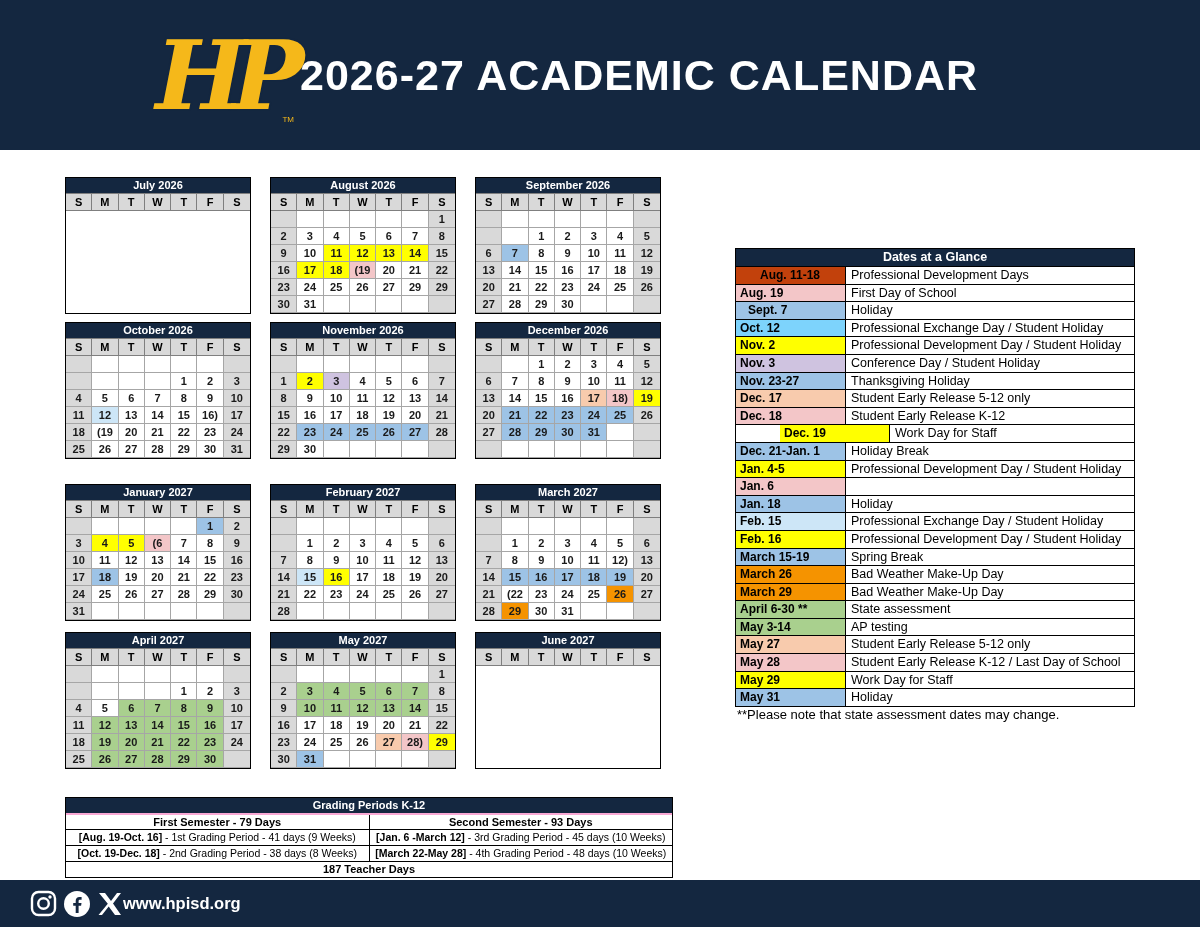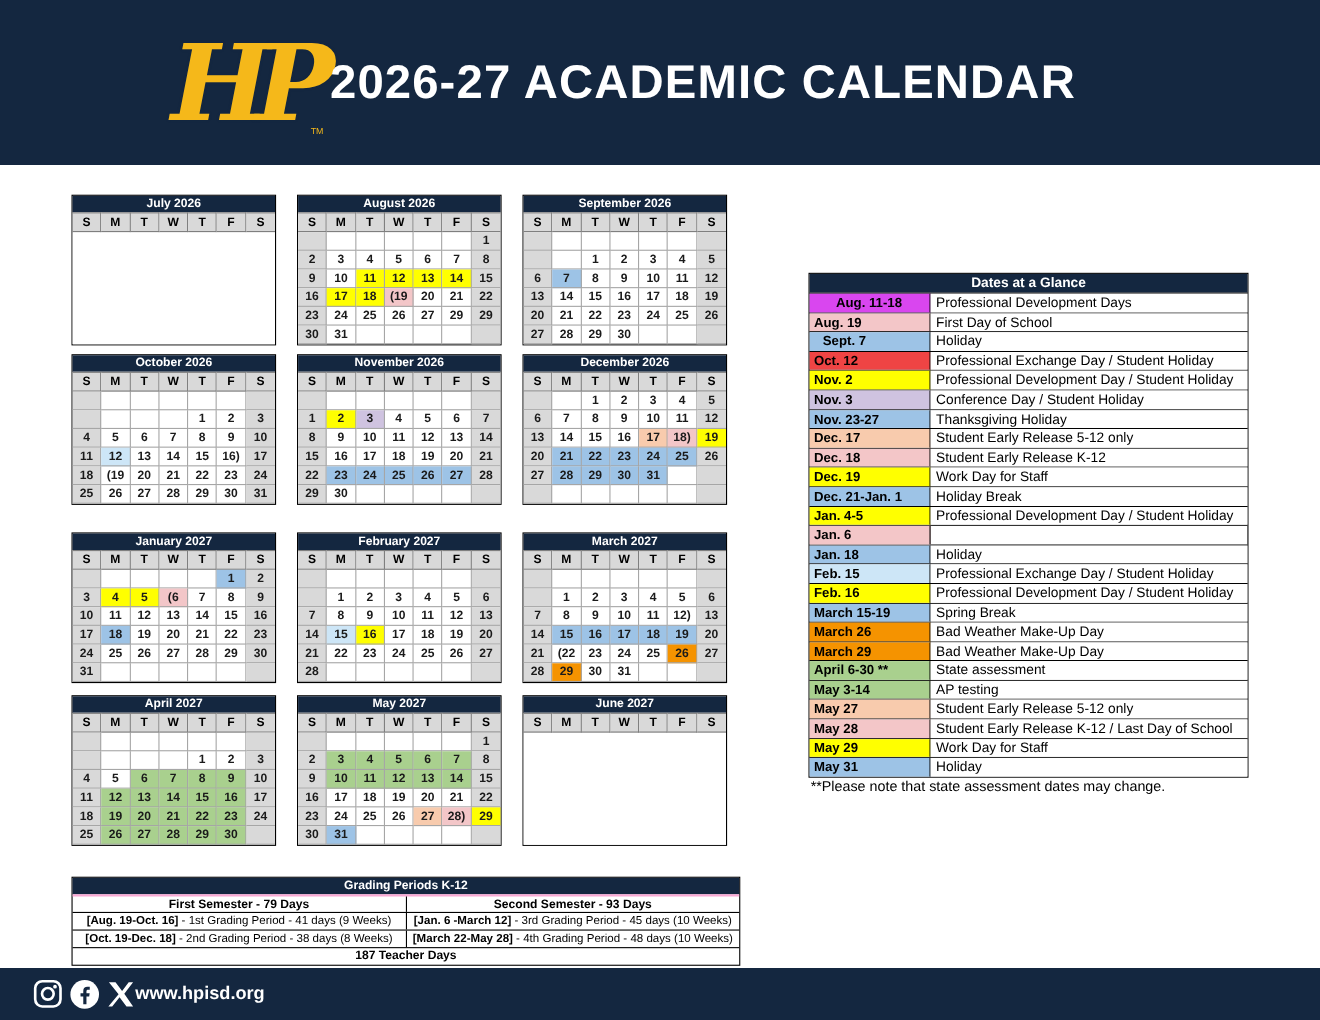--- a/index.html
+++ b/index.html
@@ -657,33 +657,33 @@
           <div class="dh">F</div>
           <div class="dh">S</div>
         </div>
         <div class="m-empty"></div>
       </div>
     </div>
 
   <div class="glance" id="glance">
     <div class="g-title">Dates at a Glance</div>
   <div class="g-row">
-        <div class="g-date" style="background: #d946ef; padding-left: 24px;">Aug. 11-18</div>
+        <div class="g-date" style="background: #c2410c; padding-left: 24px;">Aug. 11-18</div>
         <div class="g-desc">Professional Development Days</div>
       </div>
       <div class="g-row">
         <div class="g-date" style="background: rgb(243, 198, 200);">Aug. 19</div>
         <div class="g-desc">First Day of School</div>
       </div>
       <div class="g-row">
         <div class="g-date" style="background: rgb(157, 195, 230); padding-left: 12px;">Sept. 7</div>
         <div class="g-desc">Holiday</div>
       </div>
       <div class="g-row">
-        <div class="g-date" style="background: #ef4444;">Oct. 12</div>
+        <div class="g-date" style="background: #7dd3fc;">Oct. 12</div>
         <div class="g-desc">Professional Exchange Day / Student Holiday</div>
       </div>
       <div class="g-row">
         <div class="g-date" style="background: rgb(255, 255, 0);">Nov. 2</div>
         <div class="g-desc">Professional Development Day / Student Holiday</div>
       </div>
       <div class="g-row">
         <div class="g-date" style="background: rgb(207, 195, 224);">Nov. 3</div>
         <div class="g-desc">Conference Day / Student Holiday</div>
       </div>
@@ -693,21 +693,21 @@
       </div>
       <div class="g-row">
         <div class="g-date" style="background: rgb(248, 203, 173);">Dec. 17</div>
         <div class="g-desc">Student Early Release 5-12 only</div>
       </div>
       <div class="g-row">
         <div class="g-date" style="background: rgb(243, 198, 200);">Dec. 18</div>
         <div class="g-desc">Student Early Release K-12</div>
       </div>
       <div class="g-row">
-        <div class="g-date" style="background: rgb(255, 255, 0);">Dec. 19</div>
+        <div class="g-date" style="background: rgb(255, 255, 0); margin-left: 44px;">Dec. 19</div>
         <div class="g-desc">Work Day for Staff</div>
       </div>
       <div class="g-row">
         <div class="g-date" style="background: rgb(157, 195, 230);">Dec. 21-Jan. 1</div>
         <div class="g-desc">Holiday Break</div>
       </div>
       <div class="g-row">
         <div class="g-date" style="background: rgb(255, 255, 0);">Jan. 4-5</div>
         <div class="g-desc">Professional Development Day / Student Holiday</div>
       </div>

